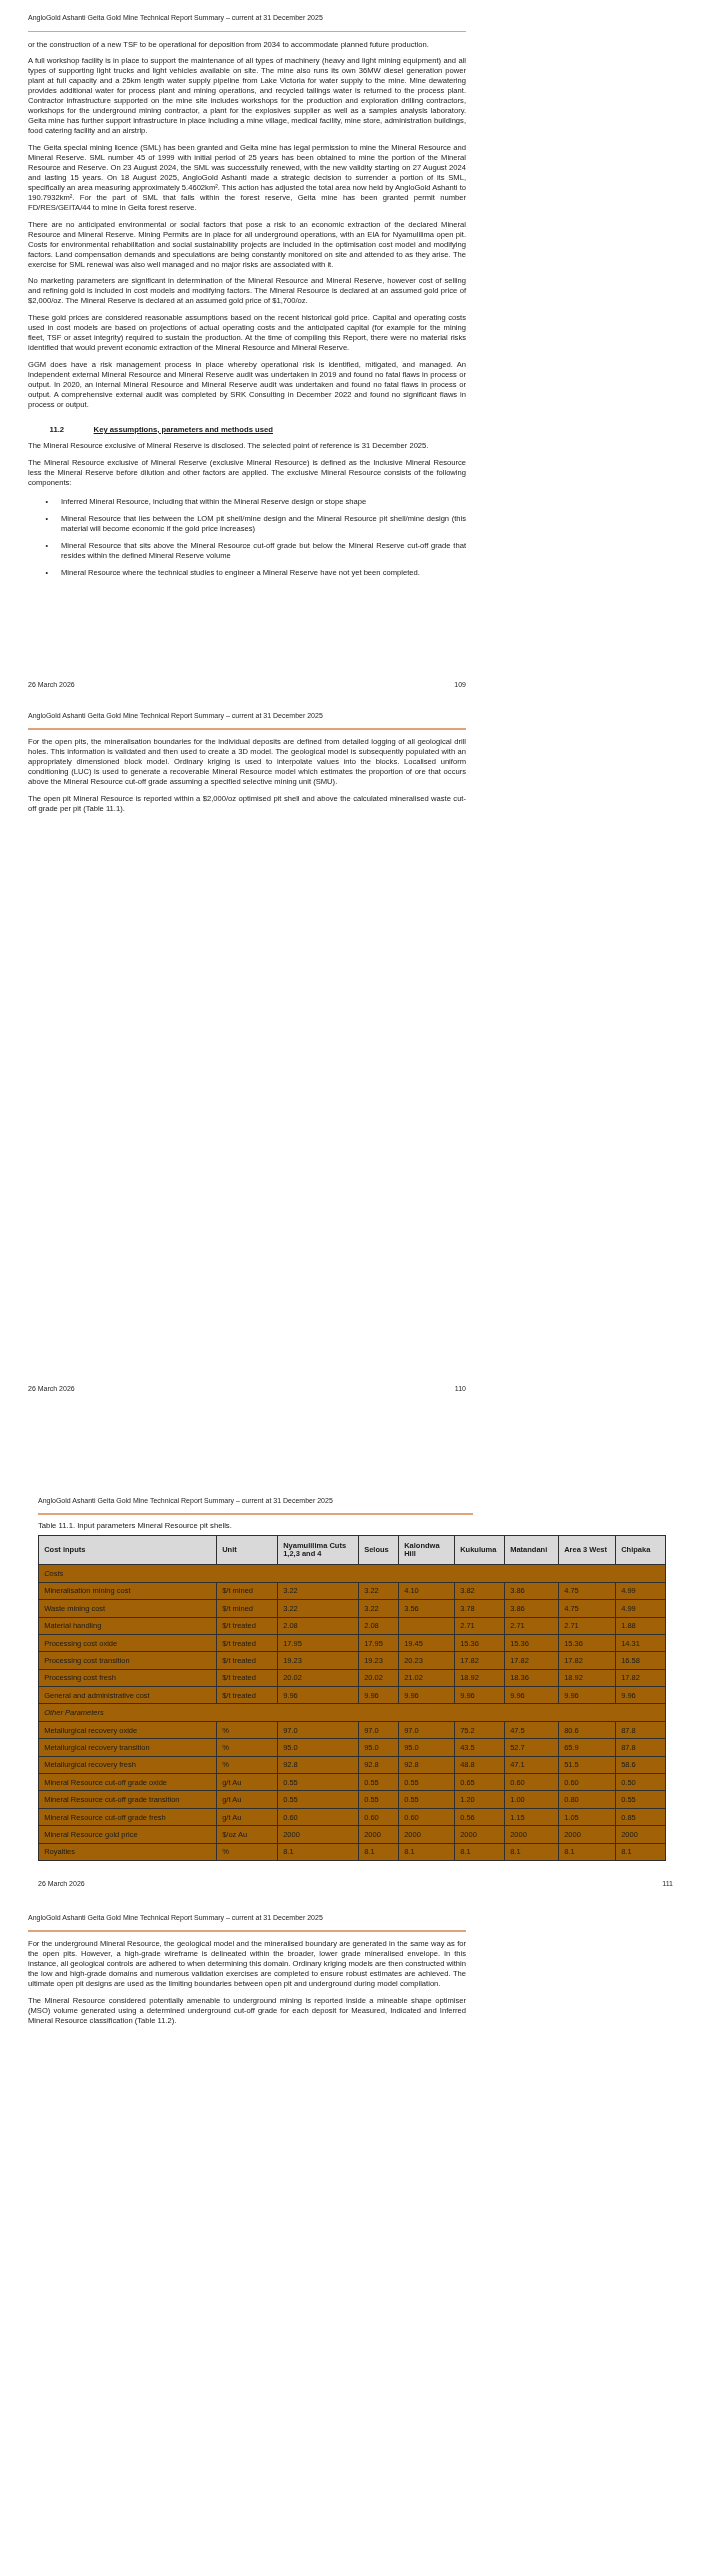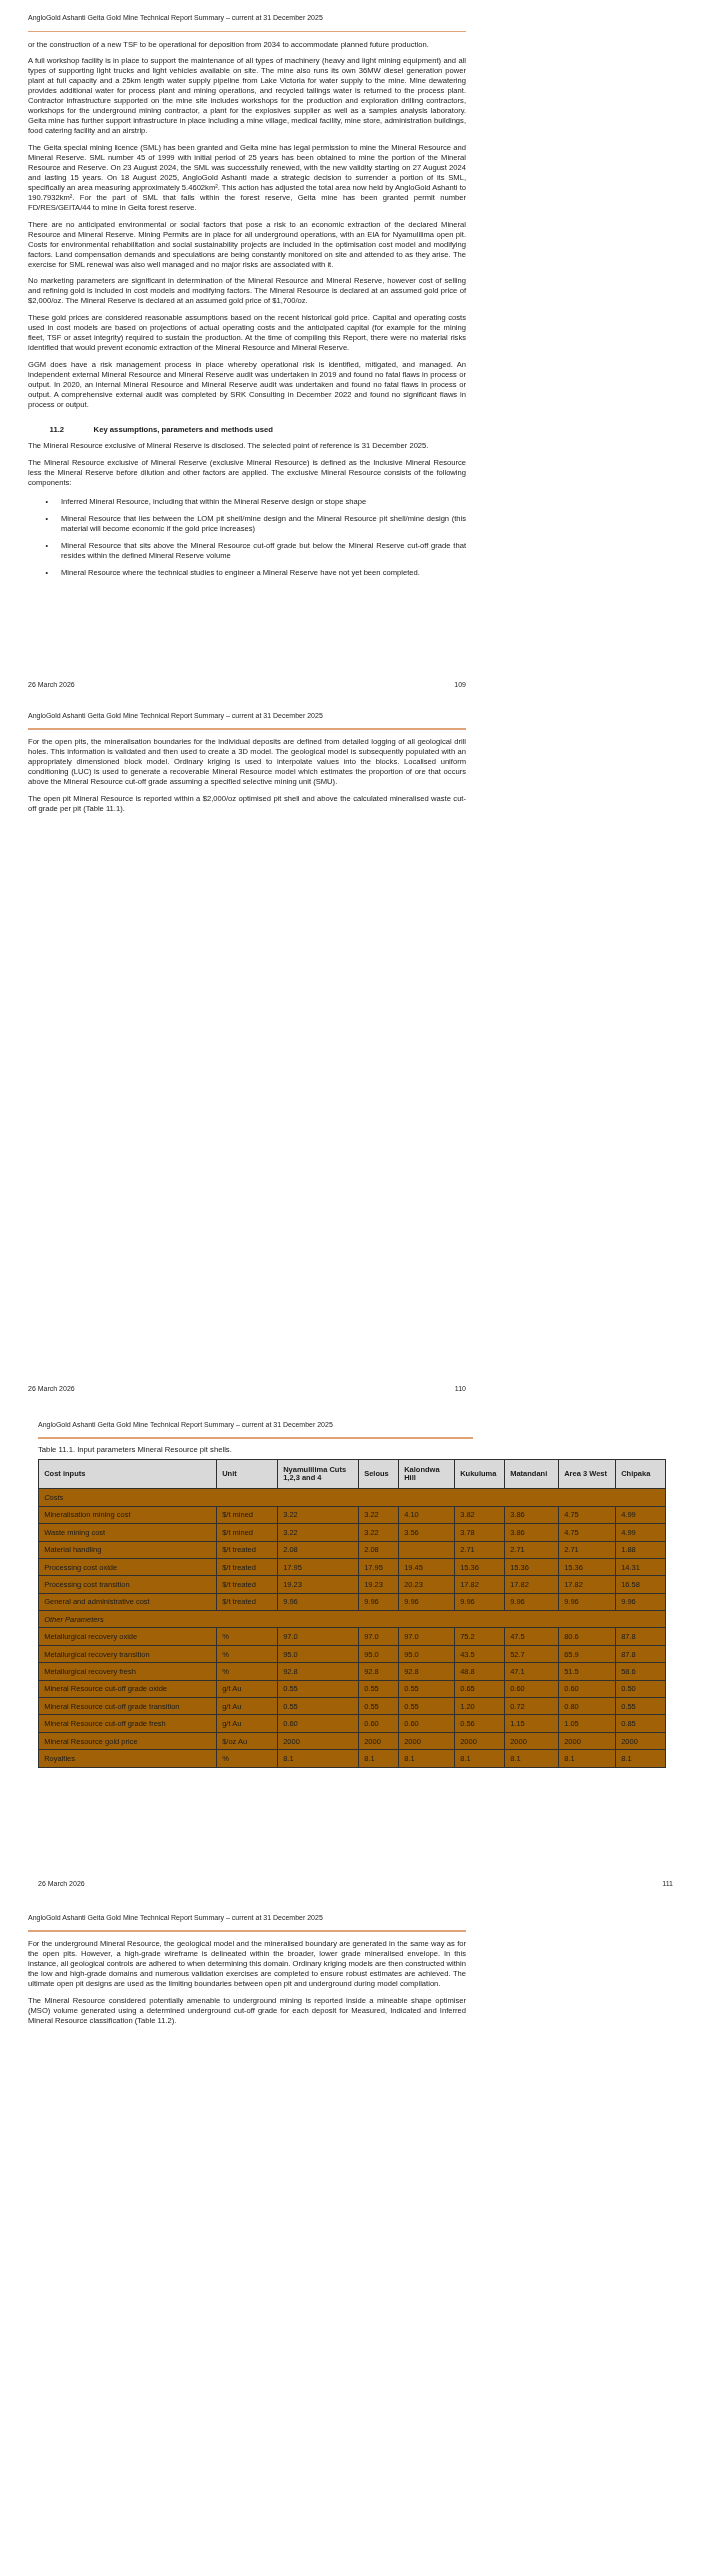--- a/index.html
+++ b/index.html
@@ -8,21 +8,21 @@
 
   .page{position:absolute;}
   .page-header{font-size:7px;line-height:9.3px;color:#1d1d1d;}
   .accent-line{height:1.5px;margin-top:8.2px;background:#dfa377;}
 
   .body-copy p{font-size:7.6px;line-height:10px;text-align:justify;margin:0 0 6.7px 0;}
   .body-copy p:first-of-type{margin-top:7.2px;}
 
   .sec-heading{display:flex;margin:15px 0 7.7px 0;padding-left:21.6px;font-size:7.7px;font-weight:bold;}
   .sec-heading .num{width:44px;flex:0 0 44px;}
-  .sec-heading .ttl{}
+  .sec-heading .ttl{text-decoration:underline;}
 
   ul.bullets{list-style:none;margin:8.8px 0 0 0;padding:0;}
   ul.bullets li{position:relative;padding-left:33px;margin-bottom:7.2px;font-size:7.6px;line-height:10px;text-align:justify;}
   ul.bullets li::before{content:"•";position:absolute;left:17.5px;top:0;font-size:7.2px;}
 
   .footer-row{position:absolute;display:flex;justify-content:space-between;font-size:7px;color:#1d1d1d;}
 
   .tbl-title{font-size:7.7px;margin:6.2px 0 5.2px 0;}
   table.tbl{border-collapse:collapse;table-layout:fixed;width:626px;background:#a16207;}
   table.tbl th, table.tbl td{border-left:0.5px solid #2f2f2f;border-right:0.5px solid #2f2f2f;
@@ -77,21 +77,21 @@
     <div class="body-copy">
         <p>For the open pits, the mineralisation boundaries for the individual deposits are defined from detailed logging of all geological drill holes. This information is validated and then used to create a 3D model. The geological model is subsequently populated with an appropriately dimensioned block model. Ordinary kriging is used to interpolate values into the blocks. Localised uniform conditioning (LUC) is used to generate a recoverable Mineral Resource model which estimates the proportion of ore that occurs above the Mineral Resource cut-off grade assuming a specified selective mining unit (SMU).</p>
         <p>The open pit Mineral Resource is reported within a $2,000/oz optimised pit shell and above the calculated mineralised waste cut-off grade per pit (Table 11.1).</p>
       </div>
   </div>
   <div class="footer-row" style="top:1385px;left:28px;width:438px;">
     <span>26 March 2026</span>
     <span>110</span>
   </div>
 
-  <div class="page" style="top:1420px;left:38px;width:628px;">
+  <div class="page" style="top:1496px;left:38px;width:628px;">
     <div class="page-header" style="width:435px;">AngloGold Ashanti Geita Gold Mine Technical Report Summary – current at 31 December 2025</div>
     <div class="accent-line" style="width: 435px; background: rgb(223, 163, 119);"></div>
     <div class="tbl-title">Table 11.1. Input parameters Mineral Resource pit shells.</div>
     <table class="tbl">
       <colgroup>
         <col class="c0">
           <col class="c1">
           <col class="c2">
           <col class="c3">
           <col class="c4">
@@ -166,20 +166,31 @@
             <td>$/t treated</td>
             <td>19.23</td>
             <td>19.23</td>
             <td>20.23</td>
             <td>17.82</td>
             <td>17.82</td>
             <td>17.82</td>
             <td>16.58</td>
           </tr>
           <tr>
+            <td>Processing cost fresh</td>
+            <td>$/t treated</td>
+            <td>20.02</td>
+            <td>20.02</td>
+            <td>21.02</td>
+            <td>18.92</td>
+            <td>18.36</td>
+            <td>18.92</td>
+            <td>17.82</td>
+          </tr>
+          <tr>
             <td>General and administrative cost</td>
             <td>$/t treated</td>
             <td>9.96</td>
             <td>9.96</td>
             <td>9.96</td>
             <td>9.96</td>
             <td>9.96</td>
             <td>9.96</td>
             <td>9.96</td>
           </tr>
@@ -230,21 +241,21 @@
             <td>0.60</td>
             <td>0.50</td>
           </tr>
           <tr>
             <td>Mineral Resource cut-off grade transition</td>
             <td>g/t Au</td>
             <td>0.55</td>
             <td>0.55</td>
             <td>0.55</td>
             <td>1.20</td>
-            <td>0.72</td>
+            <td>1.00</td>
             <td>0.80</td>
             <td>0.55</td>
           </tr>
           <tr>
             <td>Mineral Resource cut-off grade fresh</td>
             <td>g/t Au</td>
             <td>0.60</td>
             <td>0.60</td>
             <td>0.60</td>
             <td>0.56</td>

